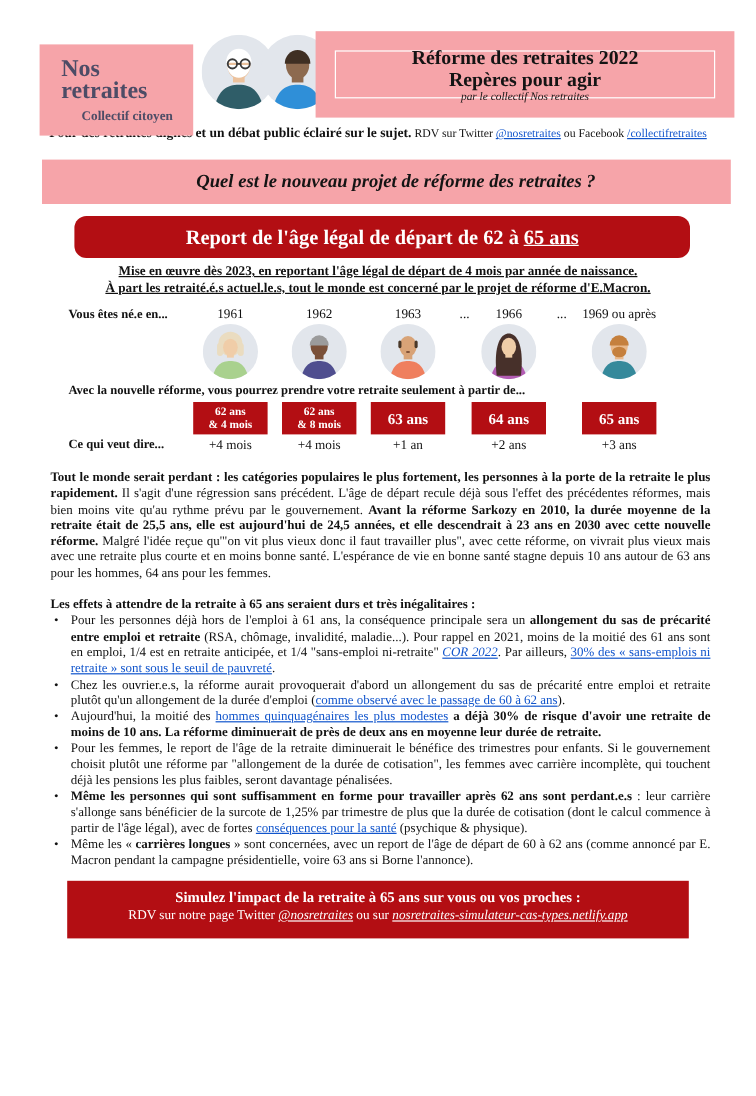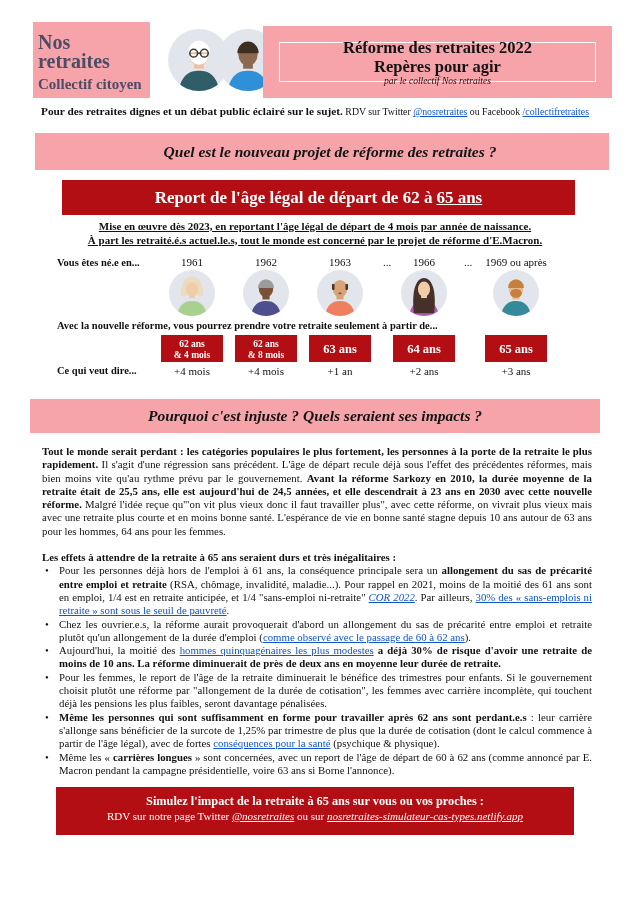--- a/index.html
+++ b/index.html
@@ -5,25 +5,25 @@
   * { margin:0; padding:0; box-sizing:border-box; }
   body { background:#fff; }
   .page {
     position:relative; width:630px; height:913px; margin:0 auto;
     background:#fff; overflow:hidden;
     font-family:"Liberation Serif", serif; color:#111;
   }
   
   .header { position:relative; margin-top:22px; height:78px; }
   .logo-box {
-    position:absolute; left:33px; top:0; width:117px; height:76px;
-    background:var(--pink); padding:11px 0 0 5px;
+    position:absolute; left:33px; top:15px; width:128px; height:76px;
+    background:var(--pink); padding:11px 0 0 18px;
   }
   .logo-line { font-weight:bold; font-size:20px; line-height:19px; color:var(--logoc); white-space:nowrap; }
-  .logo-sub { font-weight:bold; font-size:15px; color:var(--logoc); margin-top:5px; white-space:nowrap; }
+  .logo-sub { font-weight:bold; font-size:11px; color:var(--logoc); margin-top:5px; white-space:nowrap;text-align:center; }
   .header-avatars { position:absolute; left:168px; top:7px; display:flex; }
   .header-avatars .av2 { margin-left:-13px; }
   .header-banner { position:absolute; left:263px; top:4px; width:349px; height:72px; background:var(--pink); padding:16px; }
   .header-banner-inner {
     border:1.5px solid #fff; width:100%; height:100%;
     display:flex; flex-direction:column; align-items:center; justify-content:center;
   }
   .hb-title { font-weight:bold; font-size:16.5px; line-height:19px; color:#141414; white-space:nowrap; }
   .hb-sub { font-style:italic; font-size:9.5px; line-height:10px; color:#141414; }
   
@@ -34,21 +34,21 @@
   .pink-banner {
     margin:0 21px 0 35px; height:37px; background:var(--pink);
     display:flex; align-items:center; justify-content:center;
     font-style:italic; font-weight:bold; font-size:15.5px; color:#141414;
   }
   .pink-banner.first { margin-top:16px;padding-left:16px; }
   .pink-banner.second { margin:19px 30px 0 30px; height:34px; }
   .red-banner {
     margin:10px 0 0 62px; width:513px; height:35px; background:var(--red);
     display:flex; align-items:center; justify-content:center;
-    color:#fff; font-weight:bold; font-size:17px;
+    color:#fff; font-weight:bold; font-size:17px;border-radius:10px;
   }
   .red-banner .u { text-decoration:underline; margin-left:4px; }
   .intro { margin-top:5px; text-align:center; font-weight:bold; font-size:11px; line-height:13.5px;text-decoration:underline; }
   
   .cohorts { position:relative; margin-top:9px; height:124px; font-size:11px; }
   .cohorts .rowlabel { position:absolute; left:57px; font-weight:bold; font-size:10.5px; white-space:nowrap; }
   .cohorts .year { position:absolute; transform:translateX(-50%); top:0; white-space:nowrap; }
   .cohorts .dots { position:absolute; top:0; }
   .cohorts .avatar { position:absolute; transform:translateX(-50%); top:14px; line-height:0; }
   .age-badge {
@@ -244,21 +244,20 @@
     <span class="age-badge one-line c5">65 ans</span>
 
     <span class="rowlabel" style="top:109px">Ce qui veut dire...</span>
     <span class="delta c1">+4 mois</span>
     <span class="delta c2">+4 mois</span>
     <span class="delta c3">+1 an</span>
     <span class="delta c4">+2 ans</span>
     <span class="delta c5">+3 ans</span>
   </div>
 
-  <div class="pink-banner second">Pourquoi c'est injuste ? Quels seraient ses impacts ?</div>
 
   <div class="body-text">
     <p><span class="seg-b">Tout le monde serait perdant : les catégories populaires le plus fortement, les personnes à la porte de la retraite le plus rapidement.</span><span> Il s'agit d'une régression sans précédent. L'âge de départ recule déjà sous l'effet des précédentes réformes, mais bien moins vite qu'au rythme prévu par le gouvernement. </span><span class="seg-b">Avant la réforme Sarkozy en 2010, la durée moyenne de la retraite était de 25,5 ans, elle est aujourd'hui de 24,5 années, et elle descendrait à 23 ans en 2030 avec cette nouvelle réforme.</span><span> Malgré l'idée reçue qu'"on vit plus vieux donc il faut travailler plus", avec cette réforme, on vivrait plus vieux mais avec une retraite plus courte et en moins bonne santé. L'espérance de vie en bonne santé stagne depuis 10 ans autour de 63 ans pour les hommes, 64 ans pour les femmes.</span></p>
     <p class="effects-heading">Les effets à attendre de la retraite à 65 ans seraient durs et très inégalitaires :</p>
     <ul class="effects">
       <li><span>Pour les personnes déjà hors de l'emploi à 61 ans, la conséquence principale sera un </span><span class="seg-b">allongement du sas de précarité entre emploi et retraite</span><span> (RSA, chômage, invalidité, maladie...). Pour rappel en 2021, moins de la moitié des 61 ans sont en emploi, 1/4 est en retraite anticipée, et 1/4 "sans-emploi ni-retraite" </span><a class="seg-a seg-i">COR 2022</a><span>. Par ailleurs, </span><a class="seg-a">30% des « sans-emplois ni retraite » sont sous le seuil de pauvreté</a><span>.</span></li>
       <li><span>Chez les ouvrier.e.s, la réforme aurait provoquerait d'abord un allongement du sas de précarité entre emploi et retraite plutôt qu'un allongement de la durée d'emploi (</span><a class="seg-a">comme observé avec le passage de 60 à 62 ans</a><span>).</span></li>
       <li><span>Aujourd'hui, la moitié des </span><a class="seg-a">hommes quinquagénaires les plus modestes</a><span> </span><span class="seg-b">a déjà 30% de risque d'avoir une retraite de moins de 10 ans. La réforme diminuerait de près de deux ans en moyenne leur durée de retraite.</span></li>
       <li><span>Pour les femmes, le report de l'âge de la retraite diminuerait le bénéfice des trimestres pour enfants. Si le gouvernement choisit plutôt une réforme par "allongement de la durée de cotisation", les femmes avec carrière incomplète, qui touchent déjà les pensions les plus faibles, seront davantage pénalisées.</span></li>
       <li><span class="seg-b">Même les personnes qui sont suffisamment en forme pour travailler après 62 ans sont perdant.e.s</span><span> : leur carrière s'allonge sans bénéficier de la surcote de 1,25% par trimestre de plus que la durée de cotisation (dont le calcul commence à partir de l'âge légal), avec de fortes </span><a class="seg-a">conséquences pour la santé</a><span> (psychique &amp; physique).</span></li>

